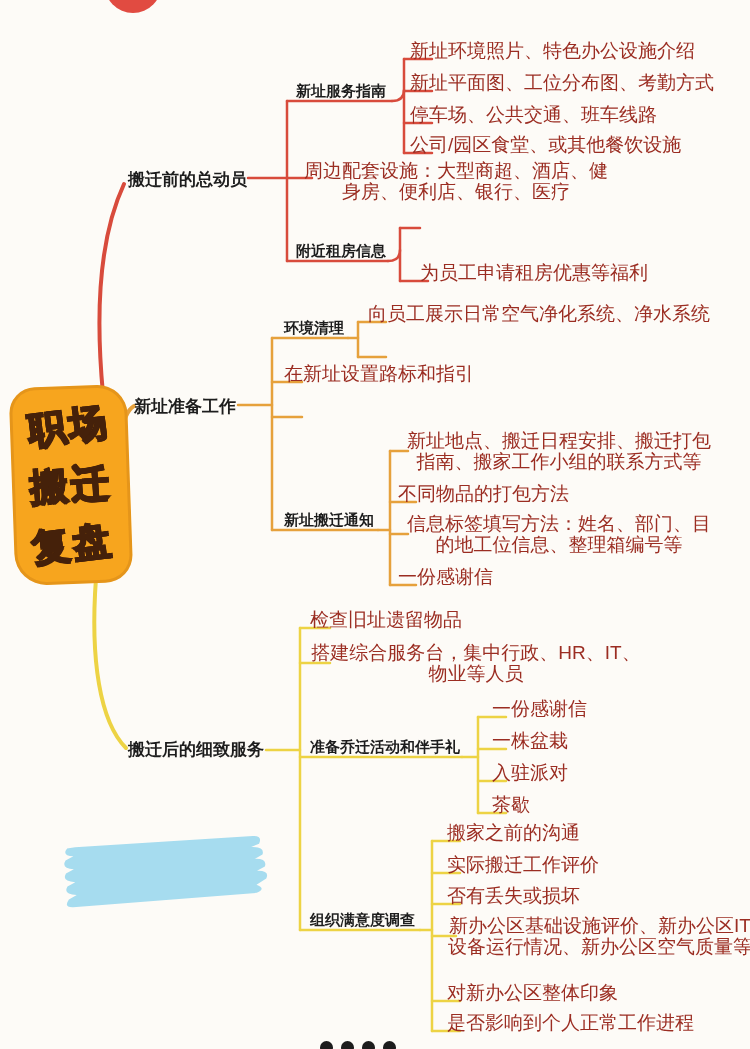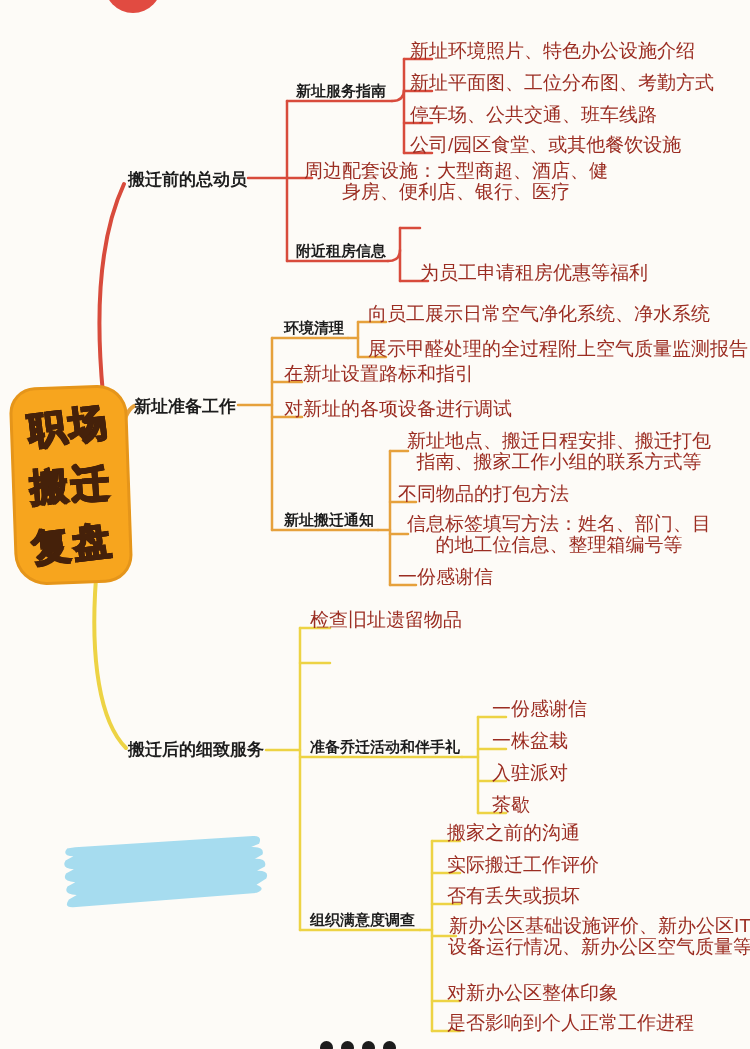--- a/index.html
+++ b/index.html
@@ -125,34 +125,33 @@
 
   <div class="node leaf wrap" style="left:295px;top:160px;width:322px">周边配套设施：大型商超、酒店、健身房、便利店、银行、医疗</div>
 
   <div class="node l2" style="left:296px;top:240px">附近租房信息</div>
   <div class="node leaf" style="left:420px;top:262px">为员工申请租房优惠等福利</div>
 
   <div class="node l1" style="left:134px;top:396px">新址准备工作</div>
 
   <div class="node l2" style="left:284px;top:317px">环境清理</div>
   <div class="node leaf" style="left:368px;top:303px">向员工展示日常空气净化系统、净水系统</div>
-  <div class="node leaf" style="left:368px;top:338px">展示甲醛处理的全过程附上空气质量监测报告</div>
 
   <div class="node leaf" style="left:284px;top:363px">在新址设置路标和指引</div>
-  <div class="node leaf" style="left:284px;top:398px">对新址的各项设备进行调试</div>
 
   <div class="node l2" style="left:284px;top:509px">新址搬迁通知</div>
   <div class="node leaf wrap" style="left:398px;top:430px;width:322px">新址地点、搬迁日程安排、搬迁打包指南、搬家工作小组的联系方式等</div>
   <div class="node leaf" style="left:398px;top:483px">不同物品的打包方法</div>
   <div class="node leaf wrap" style="left:398px;top:513px;width:322px">信息标签填写方法：姓名、部门、目的地工位信息、整理箱编号等</div>
   <div class="node leaf" style="left:398px;top:566px">一份感谢信</div>
 
   <div class="node l1" style="left:128px;top:739px">搬迁后的细致服务</div>
 
   <div class="node leaf" style="left:310px;top:609px">检查旧址遗留物品</div>
+  <div class="node leaf wrap" style="left:310px;top:642px;width:332px">搭建综合服务台，集中行政、HR、IT、物业等人员</div>
 
   <div class="node l2" style="left:310px;top:736px">准备乔迁活动和伴手礼</div>
   <div class="node leaf" style="left:492px;top:698px">一份感谢信</div>
   <div class="node leaf" style="left:492px;top:730px">一株盆栽</div>
   <div class="node leaf" style="left:492px;top:762px">入驻派对</div>
   <div class="node leaf" style="left:492px;top:794px">茶歇</div>
 
   <div class="node l2" style="left:310px;top:909px">组织满意度调查</div>
   <div class="node leaf" style="left:447px;top:822px">搬家之前的沟通</div>
   <div class="node leaf" style="left:447px;top:854px">实际搬迁工作评价</div>

